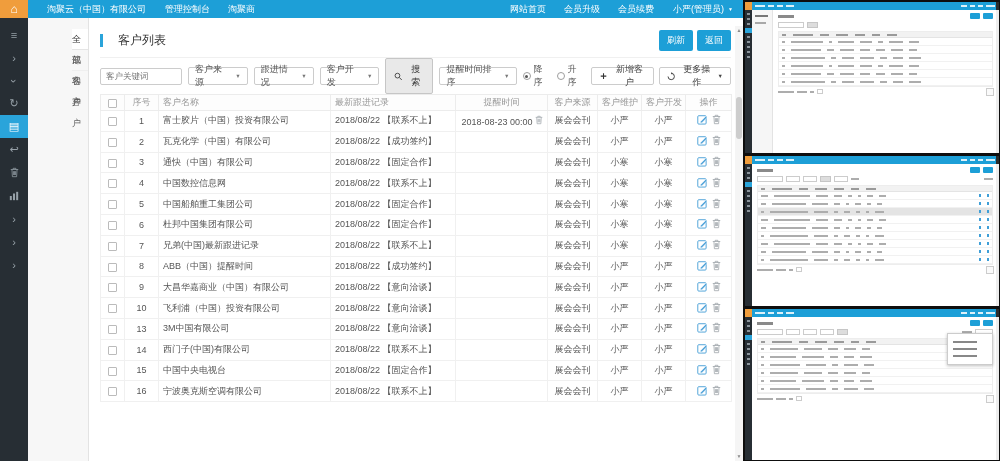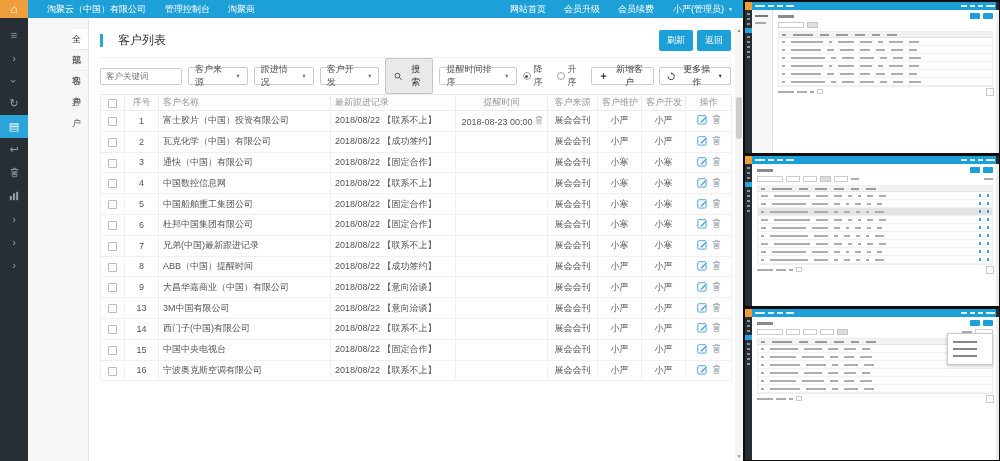--- a/index.html
+++ b/index.html
@@ -392,20 +392,36 @@
               <td class="c-mid">小严</td>
               <td class="c-ops"><span><svg viewBox="0 0 14 14" width="11" height="11">
                     <rect x="1" y="2.2" width="10.6" height="10.6" rx="1.2" fill="none" stroke="#4aa0d8" stroke-width="1.2"></rect>
                     <path d="M4.6 9.6 L11 3.1 L12.6 4.7 L6.2 11.2 L4.3 11.6 Z" fill="#4aa0d8" stroke="#fff" stroke-width="0.6"></path>
                   </svg></span><span><svg viewBox="0 0 12 14" width="9" height="11">
                     <path d="M1 3h10M4.2 3V1.4h3.6V3M2.6 3l.6 9.6h5.6L9.4 3M4.6 5.2v5.2M6 5.2v5.2M7.4 5.2v5.2" stroke="#9aa0a6" fill="none" stroke-width="1"></path>
                   </svg></span></td>
             </tr>
             <tr>
               <td class="c-cb"><span class="cb"></span></td>
+              <td class="c-no">10</td>
+              <td class="c-name">飞利浦（中国）投资有限公司</td>
+              <td>2018/08/22 【意向洽谈】</td>
+              <td class="c-rem"></td>
+              <td class="c-mid">展会会刊</td>
+              <td class="c-mid">小严</td>
+              <td class="c-mid">小严</td>
+              <td class="c-ops"><span><svg viewBox="0 0 14 14" width="11" height="11">
+                    <rect x="1" y="2.2" width="10.6" height="10.6" rx="1.2" fill="none" stroke="#4aa0d8" stroke-width="1.2"></rect>
+                    <path d="M4.6 9.6 L11 3.1 L12.6 4.7 L6.2 11.2 L4.3 11.6 Z" fill="#4aa0d8" stroke="#fff" stroke-width="0.6"></path>
+                  </svg></span><span><svg viewBox="0 0 12 14" width="9" height="11">
+                    <path d="M1 3h10M4.2 3V1.4h3.6V3M2.6 3l.6 9.6h5.6L9.4 3M4.6 5.2v5.2M6 5.2v5.2M7.4 5.2v5.2" stroke="#9aa0a6" fill="none" stroke-width="1"></path>
+                  </svg></span></td>
+            </tr>
+            <tr>
+              <td class="c-cb"><span class="cb"></span></td>
               <td class="c-no">13</td>
               <td class="c-name">3M中国有限公司</td>
               <td>2018/08/22 【意向洽谈】</td>
               <td class="c-rem"></td>
               <td class="c-mid">展会会刊</td>
               <td class="c-mid">小严</td>
               <td class="c-mid">小严</td>
               <td class="c-ops"><span><svg viewBox="0 0 14 14" width="11" height="11">
                     <rect x="1" y="2.2" width="10.6" height="10.6" rx="1.2" fill="none" stroke="#4aa0d8" stroke-width="1.2"></rect>
                     <path d="M4.6 9.6 L11 3.1 L12.6 4.7 L6.2 11.2 L4.3 11.6 Z" fill="#4aa0d8" stroke="#fff" stroke-width="0.6"></path>

